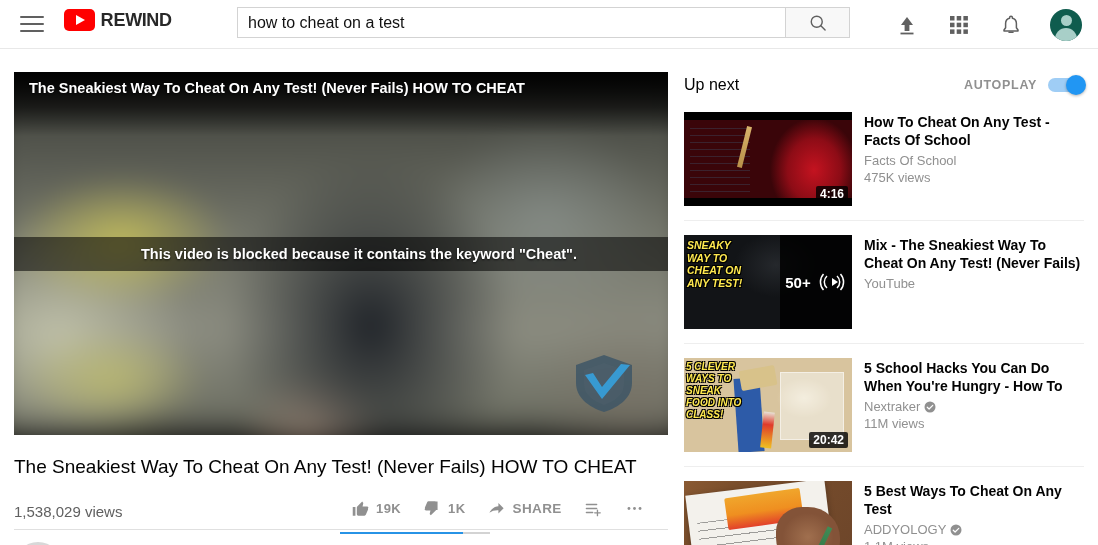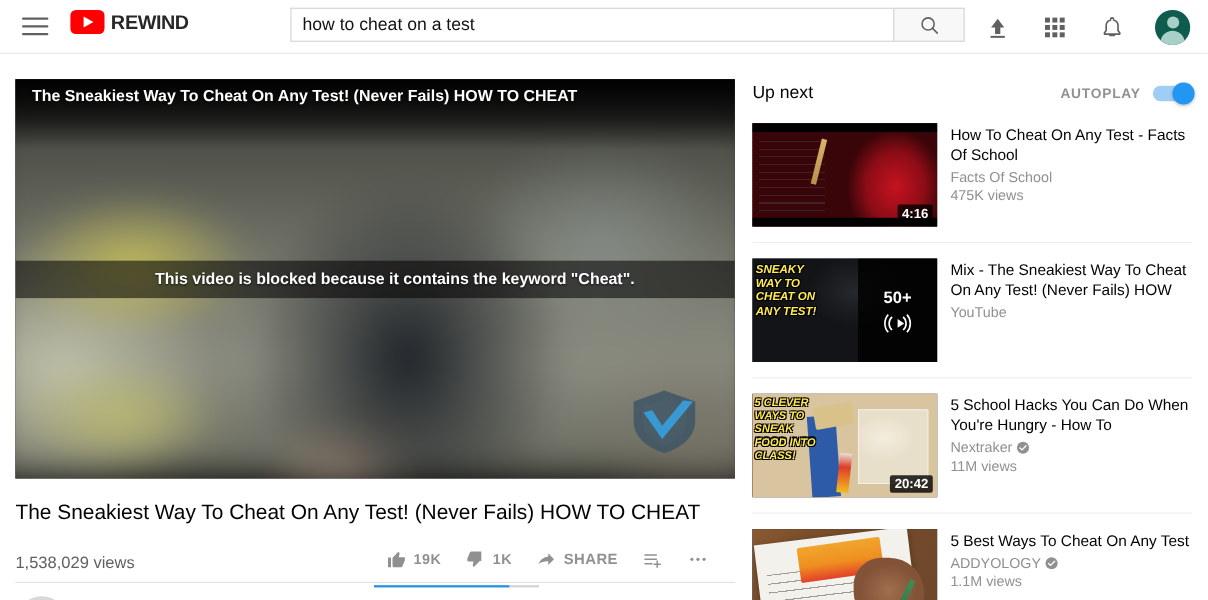--- a/index.html
+++ b/index.html
@@ -42,21 +42,21 @@
     margin-left: 2px;
   }
   .logo-text {
     font-size: 18px; font-weight: bold; color: #282828;
     letter-spacing: -0.4px;
   }
   .logo-text .rev { display: inline-block; transform: scaleX(-1); }
 
   .search-wrap {
     position: absolute; left: 237px; top: 7px;
-    display: flex; height: 48px; margin-left: 27px;
+    display: flex; height: 48px;
   }
   .search-input {
     width: 548px; height: 31px;
     border: 1px solid #d3d3d3; border-right: none;
     padding: 0 0 0 10px;
     font-size: 16px; color: #111; background: #fff;
     font-family: "Liberation Sans", sans-serif;
     outline: none;
   }
   .search-input::placeholder { color: #999; }
@@ -191,21 +191,21 @@
     flex: 0 0 168px; background: #000; overflow: hidden;
   }
   .sv-dur {
     position: absolute; right: 4px; bottom: 4px;
     background: rgba(0,0,0,0.8); color: #fff;
     font-size: 12px; font-weight: bold;
     padding: 1px 4px; border-radius: 2px;
   }
   .sv-info { flex: 1; min-width: 0; padding-top: 1px; }
   .sv-title {
-    font-size: 14px; font-weight: normal; color: #030303;
+    font-size: 14px; font-weight: bold; color: #030303;
     line-height: 18px; max-height: 36px; overflow: hidden;
   }
   .sv-chan {
     margin-top: 4px; font-size: 13px; color: #909090;
     display: flex; align-items: center; gap: 4px;
   }
   .verified { width: 12px; height: 12px; flex: 0 0 12px; }
   .sv-views { margin-top: 2px; font-size: 13px; color: #909090; }
 
   
@@ -244,21 +244,21 @@
   .th2-text {
     position: absolute; left: 3px; top: 4px; width: 58px;
     font-size: 10.5px; font-weight: bold; font-style: italic;
     color: #ffe94f; line-height: 12.5px;
     text-shadow: -1px -1px 0 #000, 1px -1px 0 #000, -1px 1px 0 #000, 1px 1px 0 #000;
     text-transform: uppercase;
   }
   .th2-mix {
     position: absolute; right: 0; top: 0; bottom: 0; width: 72px;
     background: rgba(0,0,0,0.82);
-    display: flex; flex-direction: column; align-items: center; justify-content: center; gap: 6px;
+    display: flex; flex-direction: row; align-items: center; justify-content: center; gap: 6px;
   }
   .th2-mix .cnt { color: #fff; font-size: 15px; font-weight: bold; }
 
   .th3 {
     position: absolute; inset: 0;
     background:
       radial-gradient(ellipse 36px 26px at 120px 40px, #f0e3c8 0%, #d8c49e 75%),
       radial-gradient(ellipse 18px 13px at 122px 68px, #c8472a 0%, #93301c 80%),
       radial-gradient(ellipse 14px 11px at 146px 66px, #e1a13c 0%, #c07f22 80%),
       linear-gradient(170deg, #b9bcc0 0%, #a9adb1 50%, #9aa0a3 100%);

